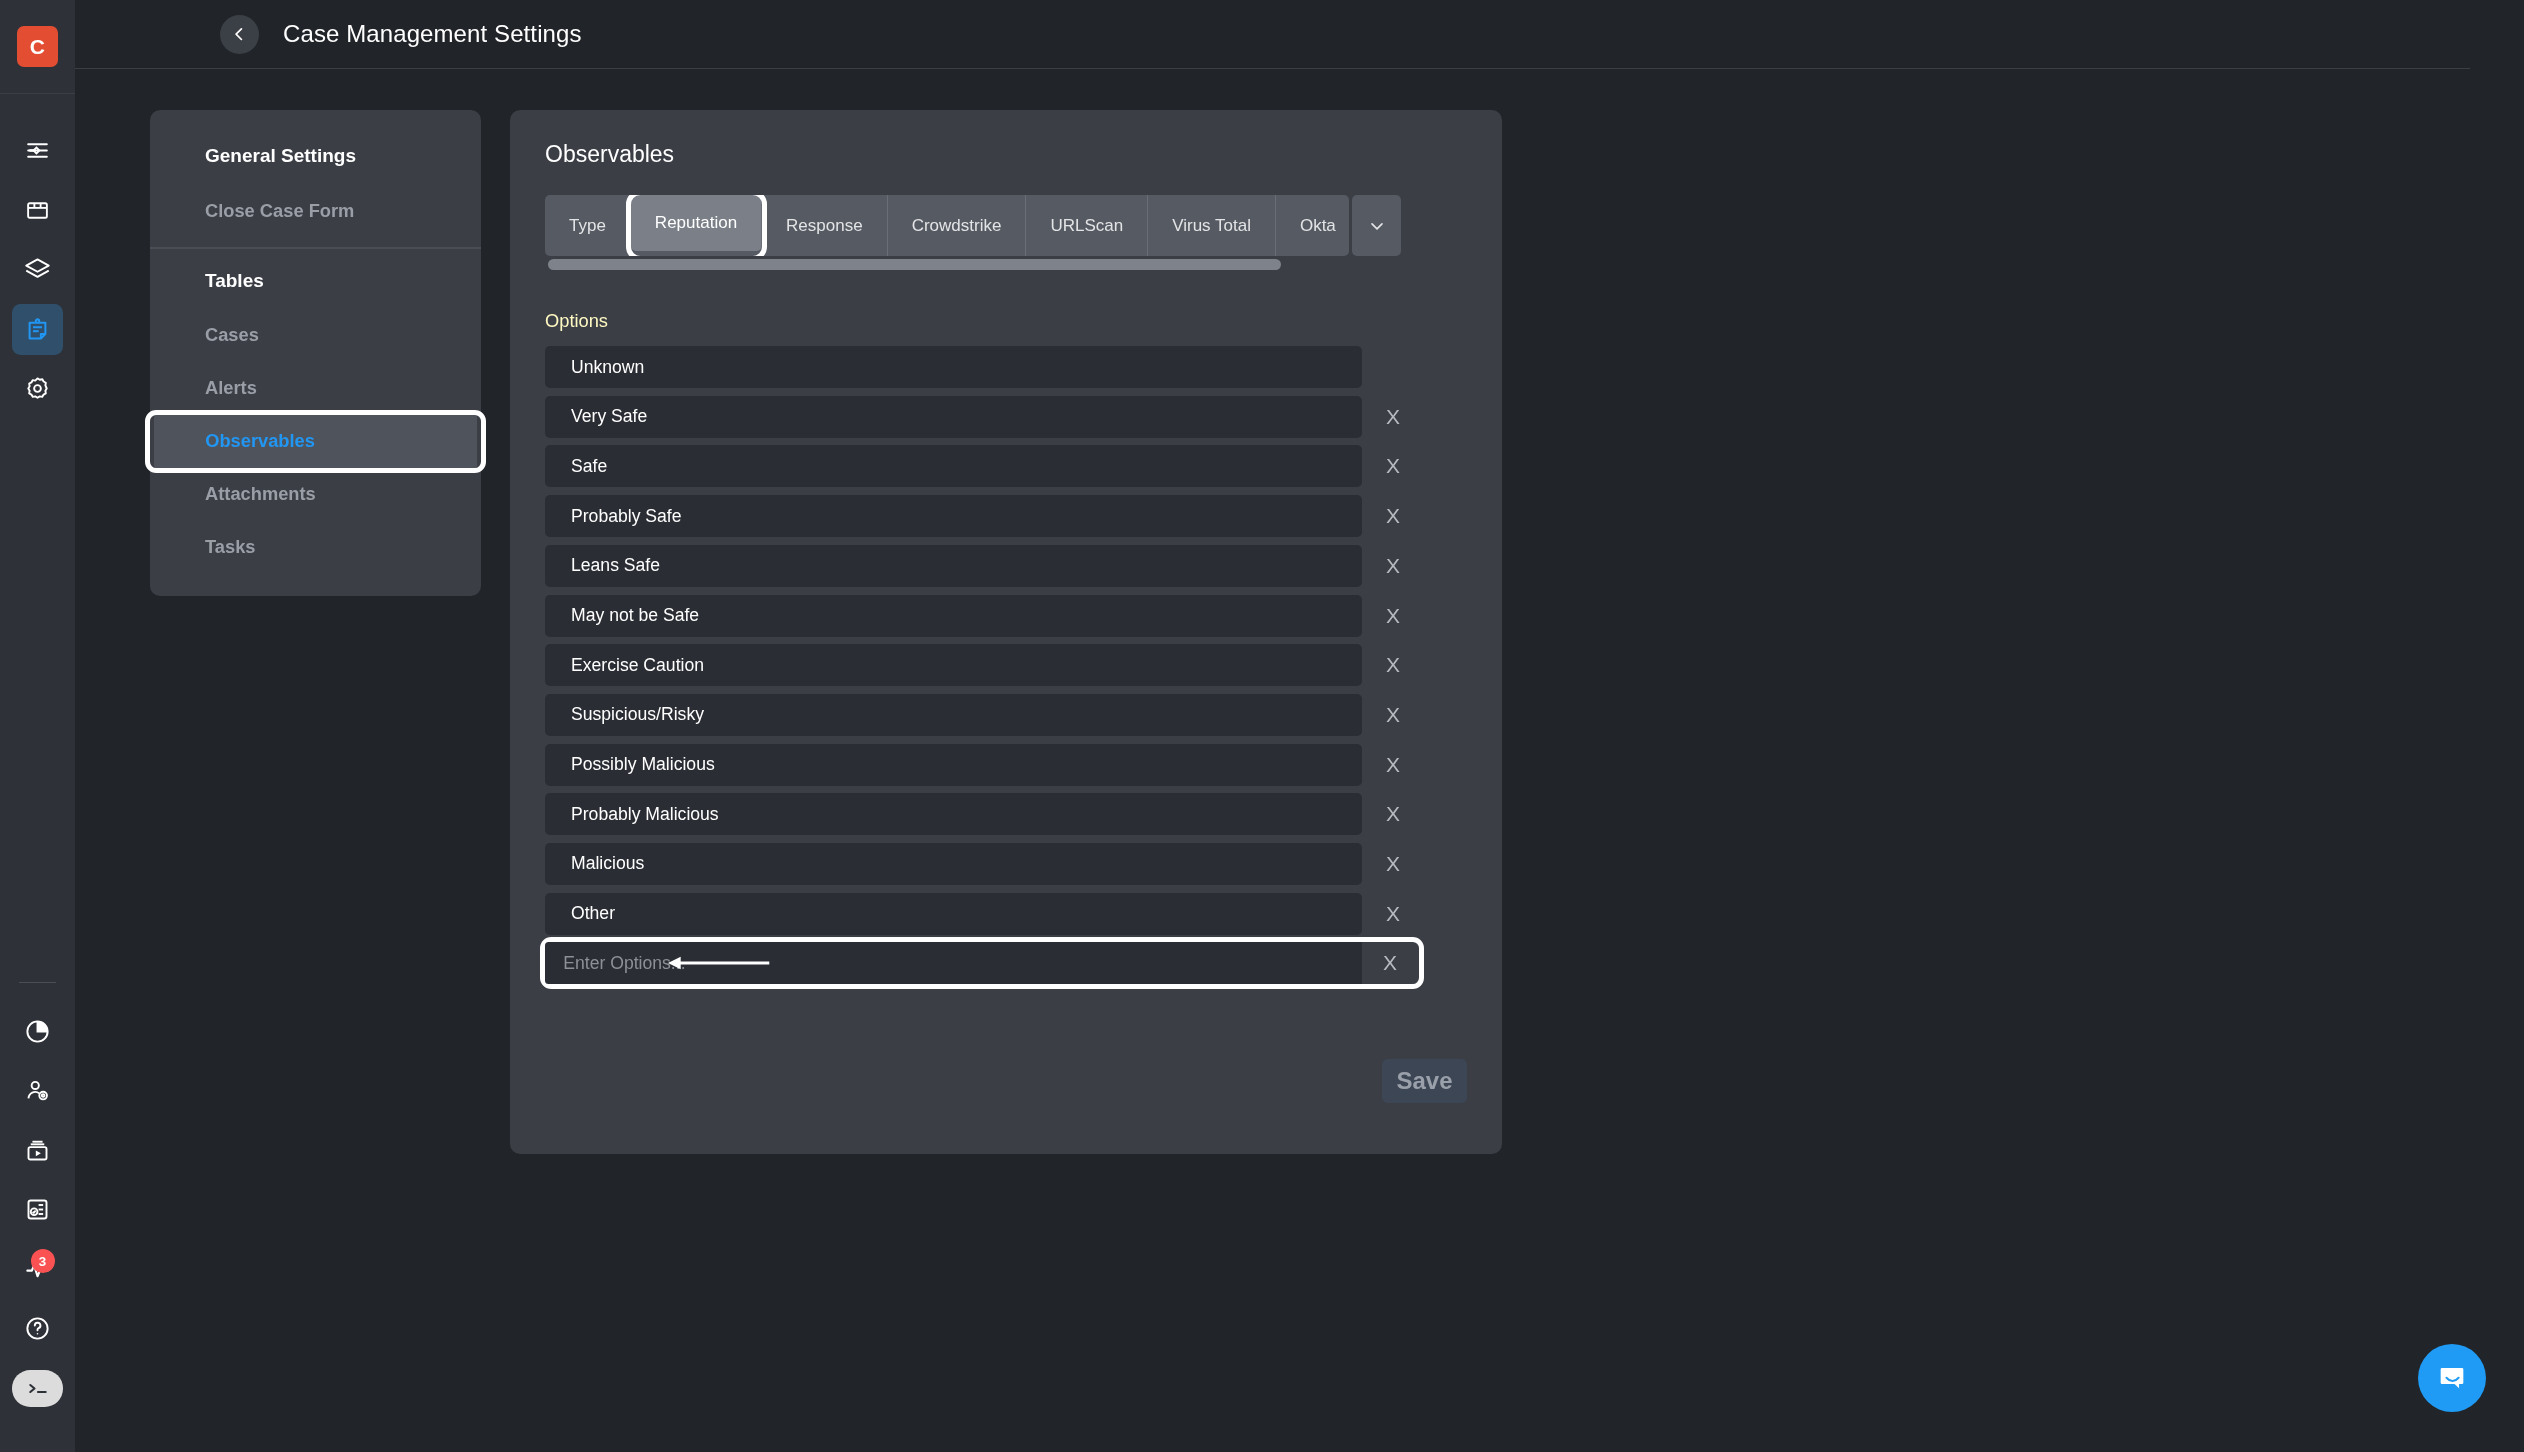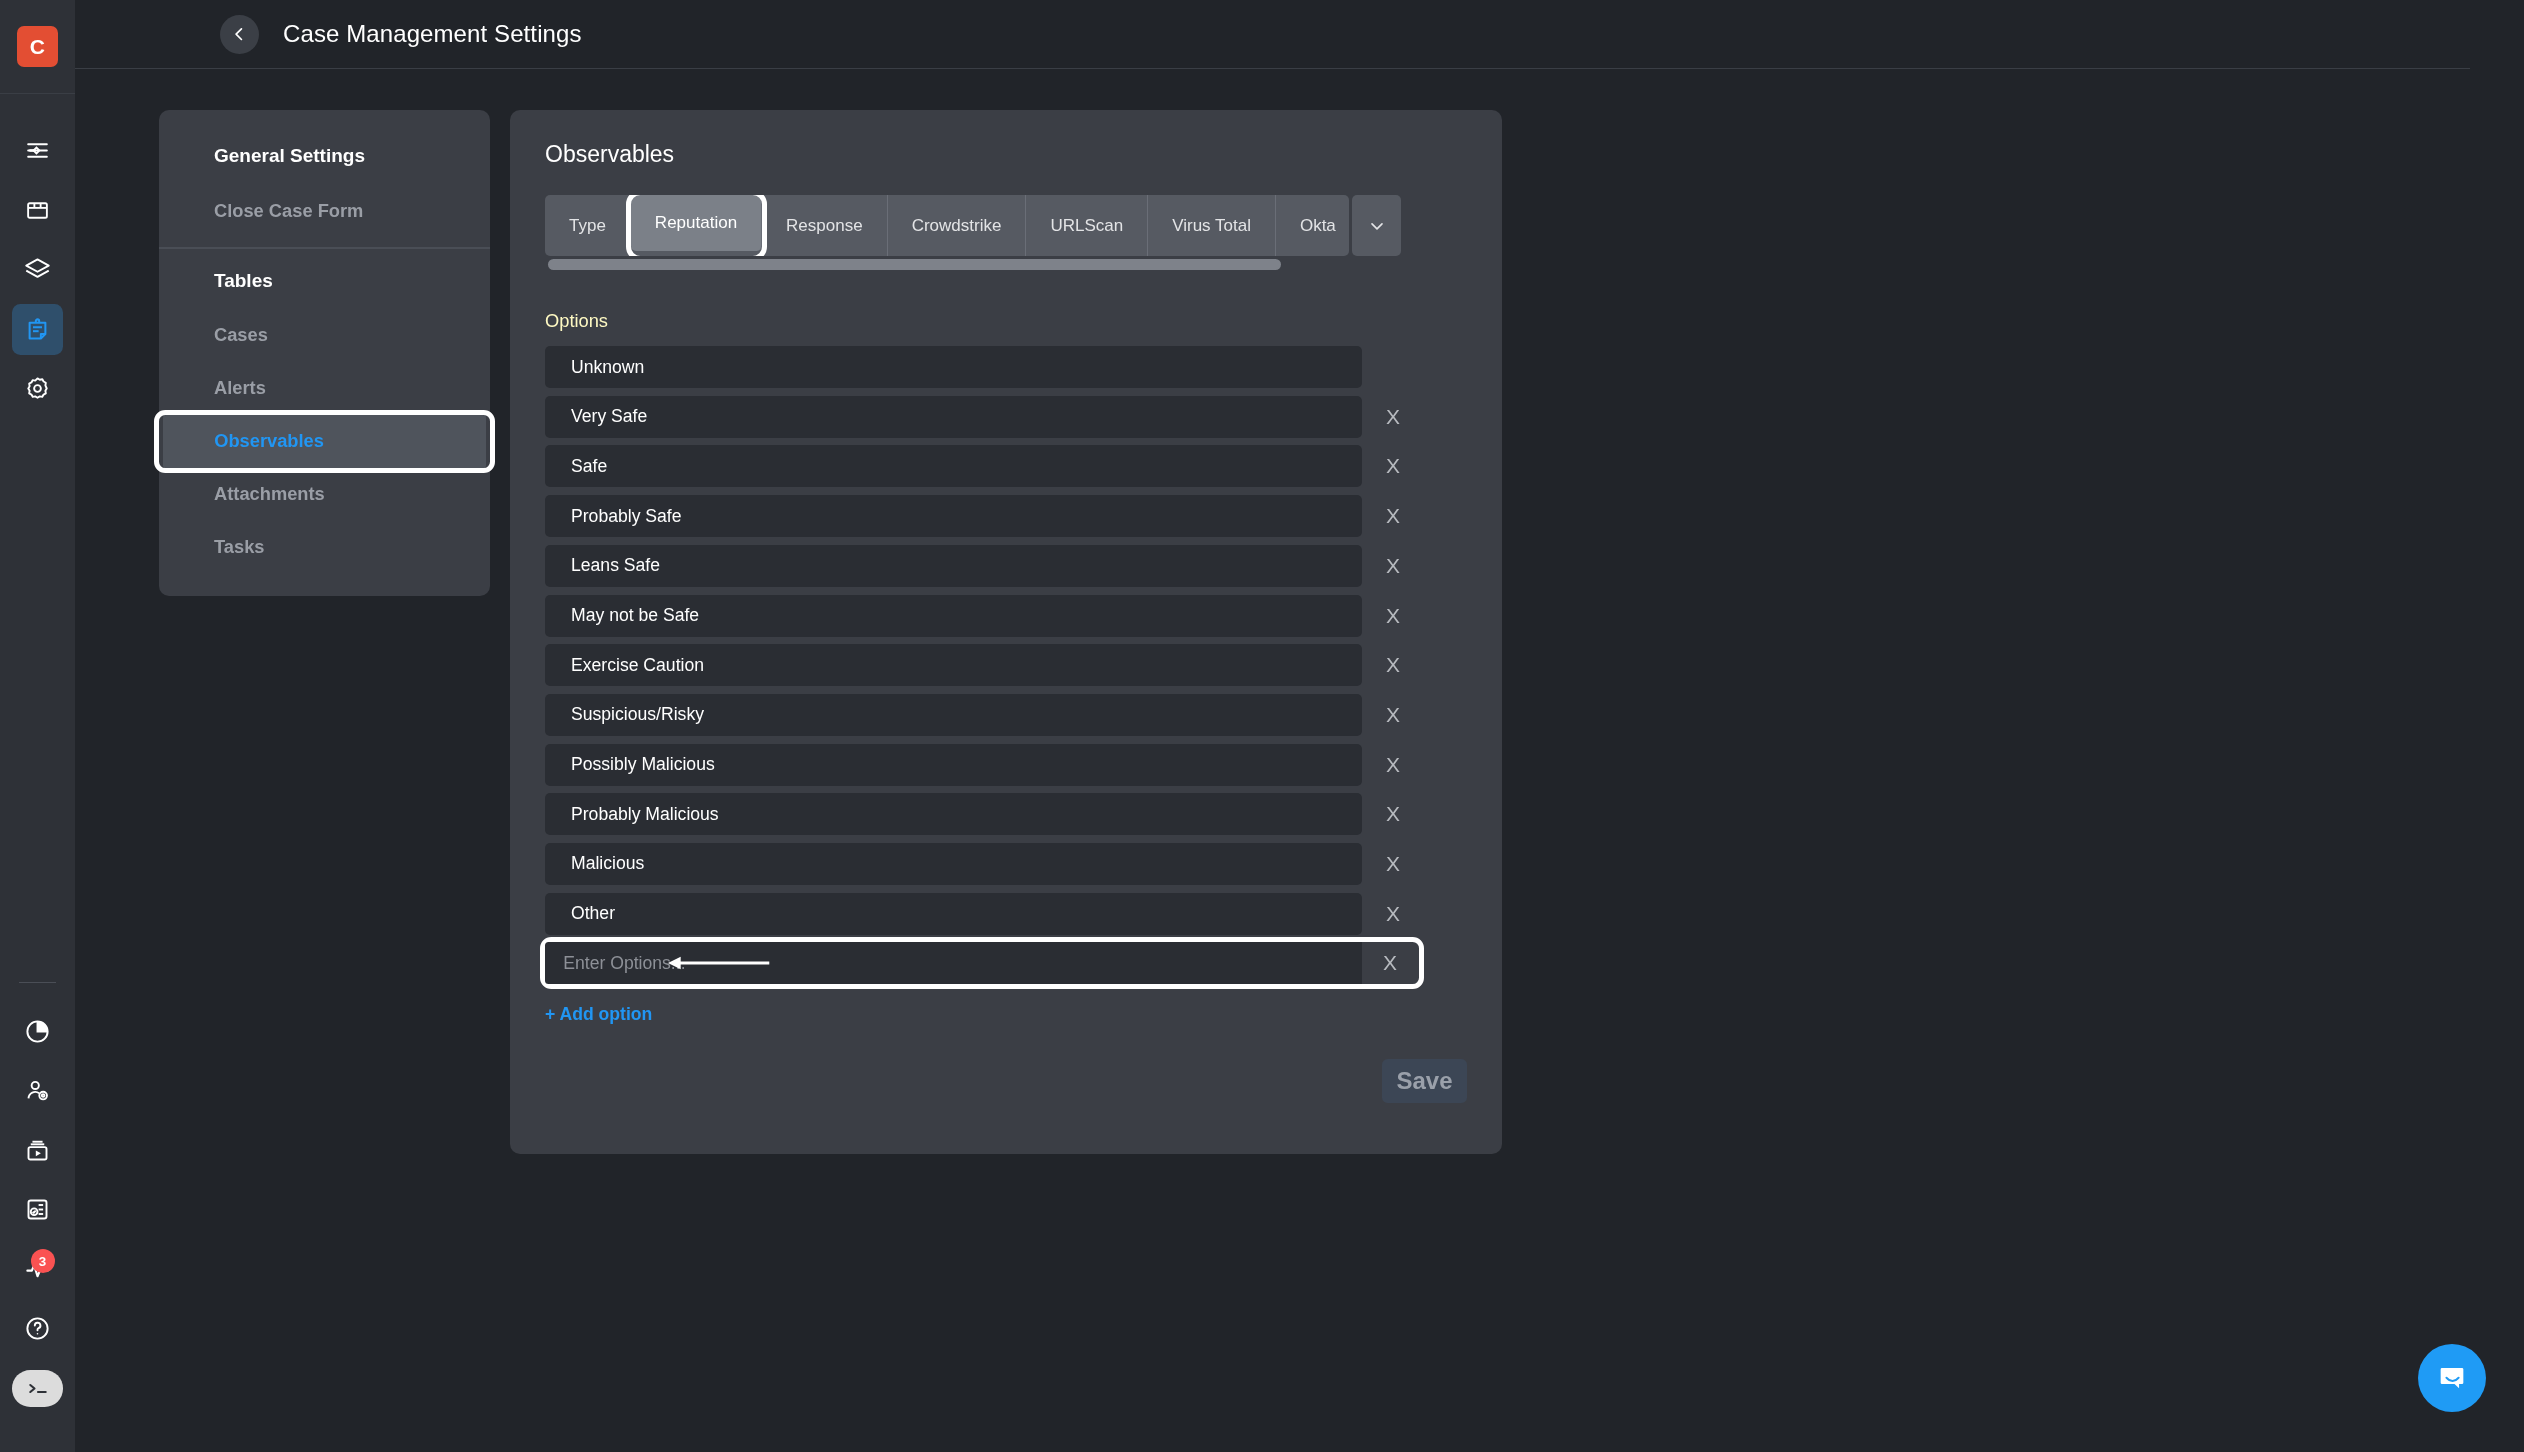--- a/index.html
+++ b/index.html
@@ -144,21 +144,21 @@
   }
 
   .content {
     flex: 1 1 auto;
     position: relative;
   }
 
   
   .settings-nav {
     position: absolute;
-    left: 84px;
+    left: 75px;
     top: 22px;
     width: 331px;
     background: #3b3e45;
     border-radius: 10px;
     padding: 18.3px 0 22.5px 0;
   }
   .nav-section-title {
     color: #ffffff;
     font-size: 19px;
     font-weight: bold;
@@ -671,21 +671,20 @@
               <svg class="arrow-annot" viewBox="0 0 145 26">
                 <line x1="144" y1="13" x2="14" y2="13" stroke="#ffffff" stroke-width="4"></line>
                 <polygon points="0,13 18,4 18,22" fill="#ffffff"></polygon>
               </svg>
             </div>
             <div class="new-opt-x">X</div>
           </div>
 
         </div>
 
-        <div class="add-option">+ Add option</div>
 
         <div class="save-row">
           <div class="save-btn">Save</div>
         </div>
 
       </div>
 
     </div>
   </div>
 

